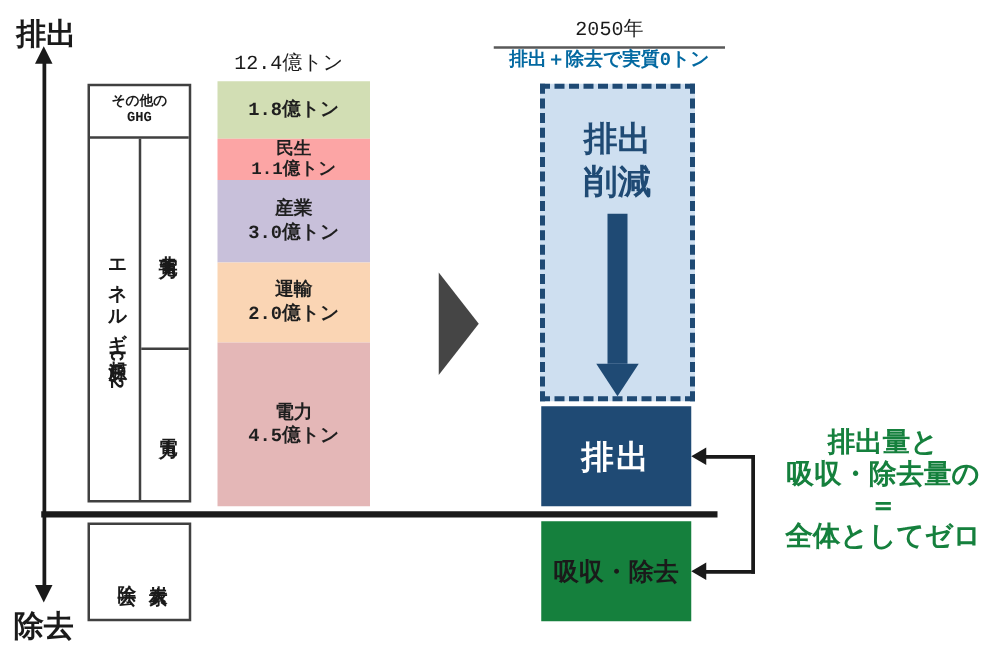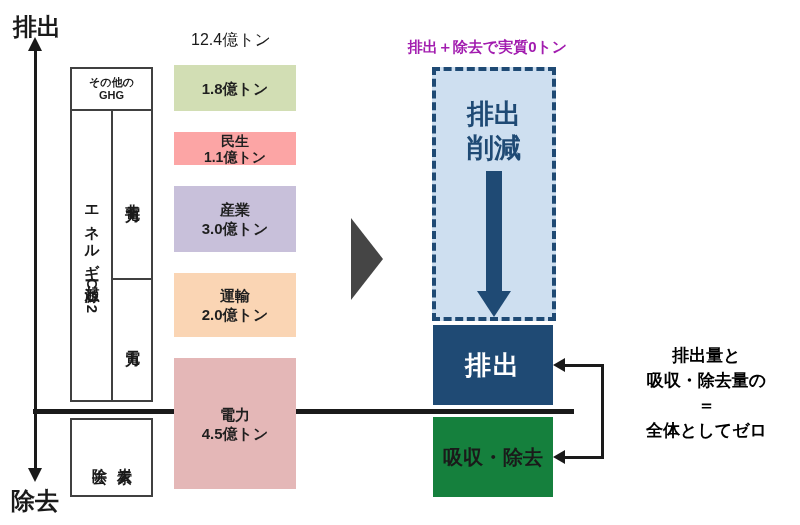--- a/index.html
+++ b/index.html
@@ -1,19 +1,19 @@
 <!DOCTYPE html>
 <html><head>
 <meta charset="utf-8">
 <style>
   * { margin:0; padding:0; box-sizing:border-box; }
   html,body { background:#ffffff; }
   #stage {
     position:relative; width:800px; height:525px; background:#ffffff;
-    font-family:Liberation Sans, sans-serif; color:#1a1a1a;
+    font-family:Liberation Mono, monospace; color:#1a1a1a;
     overflow:hidden;
   }
   .abs { position:absolute; }
 
   
   .axis-v-line { left:34px; top:46px; width:3px; height:428px; background:#1a1a1a; }
   .axis-arrow-up { left:28px; top:37px; width:0; height:0;
     border-left:7px solid transparent; border-right:7px solid transparent;
     border-bottom:14px solid #1a1a1a; }
   .axis-arrow-down { left:28px; top:468px; width:0; height:0;
@@ -39,37 +39,37 @@
   .ghg-cell-power { flex:1; display:flex; align-items:center; justify-content:center; }
   .vtext { writing-mode:vertical-rl; font-weight:700; font-size:15px;
     letter-spacing:2px; color:#1a1a1a; }
   .removal-box { left:70px; top:418px; width:83px; height:79px;
     border:2px solid #404040; background:#ffffff; display:flex; flex-direction:row-reverse;
     align-items:center; justify-content:center; gap:6px; }
 
   
   .hdr-2018 { left:175px; top:13px; width:112px; text-align:center; font-size:16px;
     color:#1a1a1a; padding-bottom:3px; border-bottom:2px solid #595959; }
-  .total-2018 { left:163px; top:30px; width:136px; text-align:center; font-size:16px; }
-  .bar-2018 { left:174px; top:65px; width:122px; display:flex; flex-direction:column;gap:21px; }
+  .total-2018 { left:163px; top:40px; width:136px; text-align:center; font-size:16px; }
+  .bar-2018 { left:174px; top:65px; width:122px; display:flex; flex-direction:column; }
   .seg { display:flex; flex-direction:column; align-items:center; justify-content:center;
     font-weight:700; font-size:15px; line-height:19px; color:#1f1f1f; }
   .seg-0 { height:46px; } .seg-1 { height:33px; font-size:14px; line-height:16px; }
   .seg-2 { height:66px; } .seg-3 { height:64px; } .seg-4 { height:131px; }
 
   
   .big-arrow { left:351px; top:218px; width:0; height:0;
     border-top:41px solid transparent; border-bottom:41px solid transparent;
     border-left:32px solid #454545; }
 
   
   .hdr-2050 { left:395px; top:13px; width:185px; text-align:center; font-size:16px;
     color:#1a1a1a; padding-bottom:3px; border-bottom:2px solid #595959; }
   .sub-2050 { left:390px; top:38px; width:195px; text-align:center; font-size:15px;
-    font-weight:600; color:#a21caf; }
+    font-weight:600; color:#0369a1; }
   .reduction-box { left:432px; top:67px; width:124px; height:254px;
     border:4px dashed #1f4a74; display:flex; flex-direction:column; align-items:center; }
   .reduction-label { margin-top:26px; font-size:27px; font-weight:700;
     line-height:34px; text-align:center; color:#1f4a74; }
   .red-arrow-shaft { margin-top:6px; width:16px; height:122px; background:#1f4a74; }
   .red-arrow-head { width:0; height:0; border-left:17px solid transparent;
     border-right:17px solid transparent; border-top:26px solid #1f4a74; }
   .emission-box { left:433px; top:325px; width:120px; height:80px; display:flex;
     align-items:center; justify-content:center; font-size:26px; font-weight:700;
     color:#ffffff; letter-spacing:2px; }
@@ -83,21 +83,21 @@
   .conn-h-bot { left:562px; top:456px; width:42px; height:3px; background:#1a1a1a; }
   .conn-arrow-top { left:553px; top:358px; width:0; height:0;
     border-top:7px solid transparent; border-bottom:7px solid transparent;
     border-right:12px solid #1a1a1a; }
   .conn-arrow-bot { left:553px; top:450px; width:0; height:0;
     border-top:7px solid transparent; border-bottom:7px solid transparent;
     border-right:12px solid #1a1a1a; }
 
   
   .annotation { left:613px; top:343px; width:187px; text-align:center;
-    font-size:17px; font-weight:700; line-height:25px; color:#000000; }
+    font-size:22px; font-weight:700; line-height:25px; color:#15803d; }
 </style>
 </head>
 <body>
 
 <div id="stage">
 
   <div class="abs axis-label top">排出</div>
   <div class="abs axis-arrow-up"></div>
   <div class="abs axis-v-line"></div>
   <div class="abs axis-arrow-down"></div>
@@ -147,20 +147,21 @@
       <span>2.0億トン</span>
     </div>
     <div class="seg seg-4" style="background-color: rgb(228, 183, 183);">
       <span>電力</span>
       <span>4.5億トン</span>
     </div>
   </div>
 
   <div class="abs big-arrow"></div>
 
+  <div class="abs hdr-2050">2050年</div>
   <div class="abs sub-2050">排出＋除去で実質0トン</div>
 
   <div class="abs reduction-box" style="background-color: rgb(206, 223, 240);">
     <div class="reduction-label">
       <span>排出</span><br>
       <span>削減</span>
     </div>
     <div class="red-arrow-shaft"></div>
     <div class="red-arrow-head"></div>
   </div>

